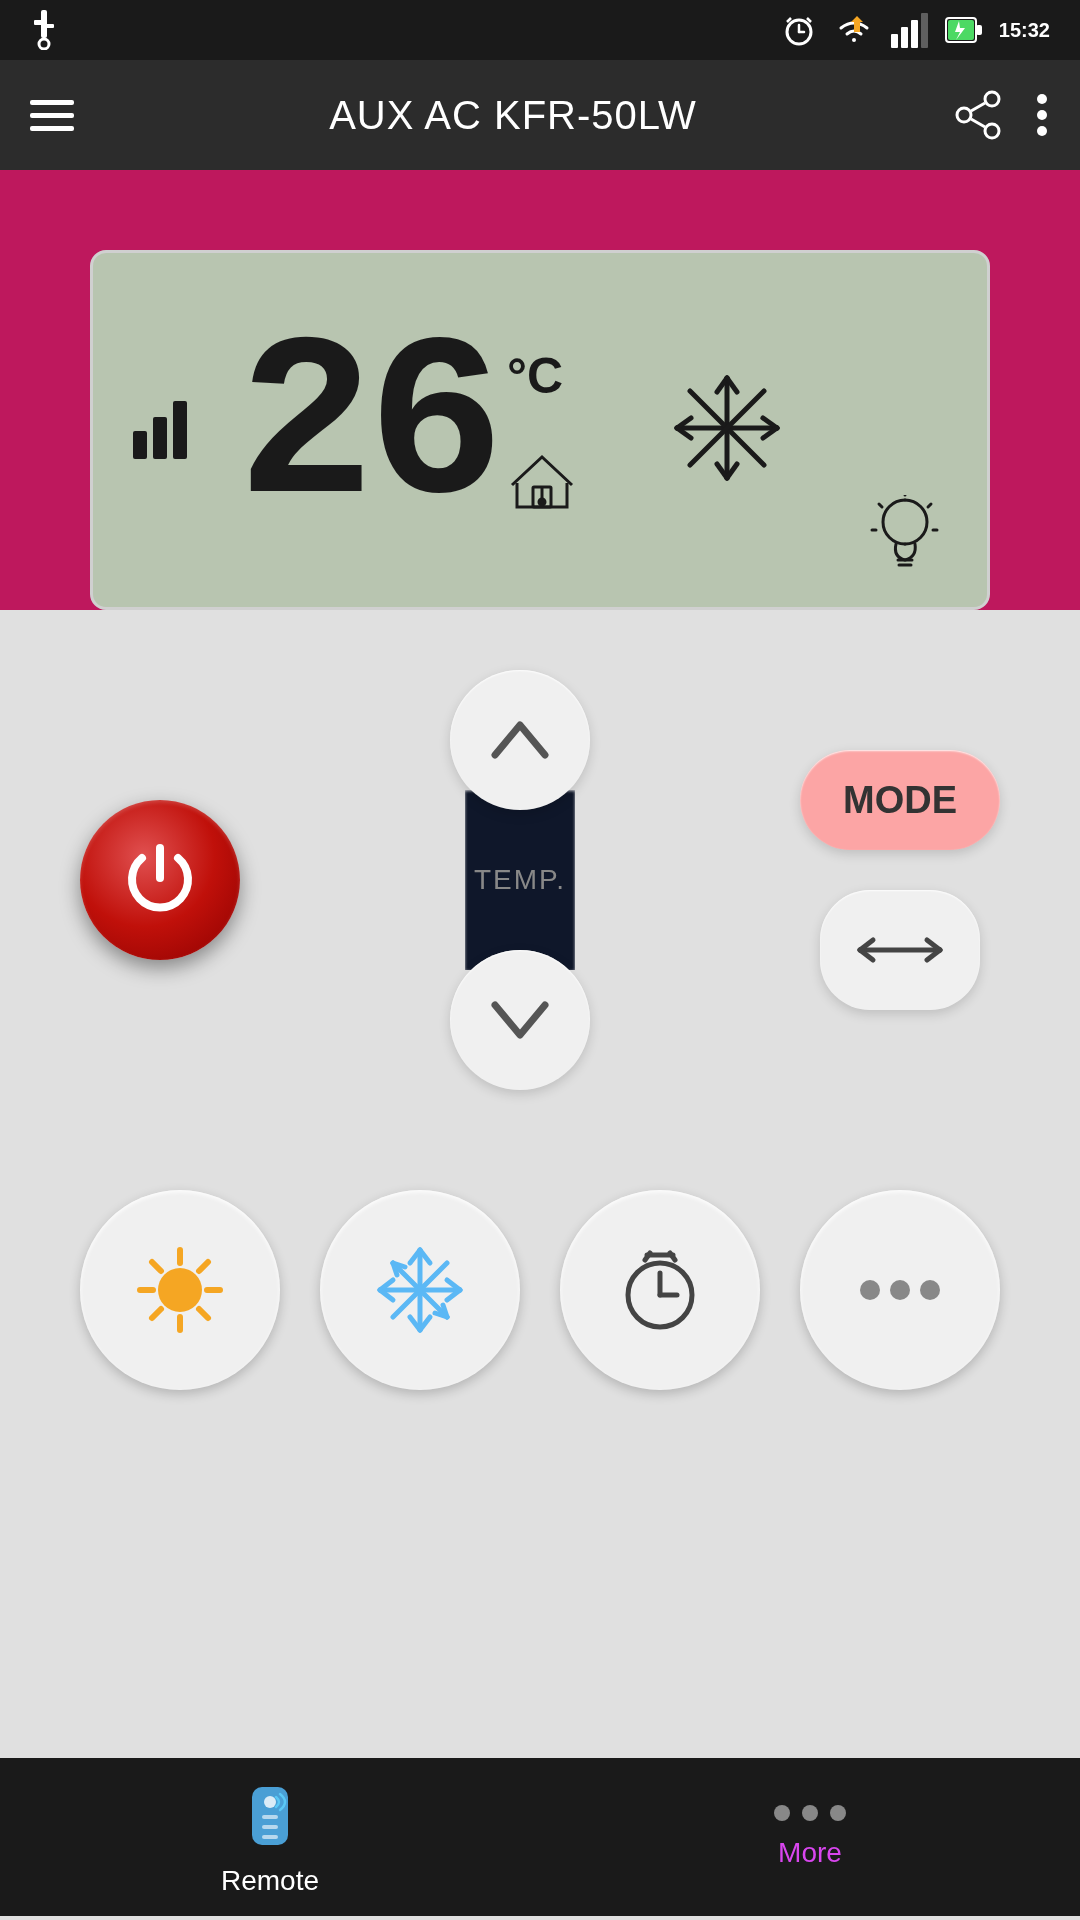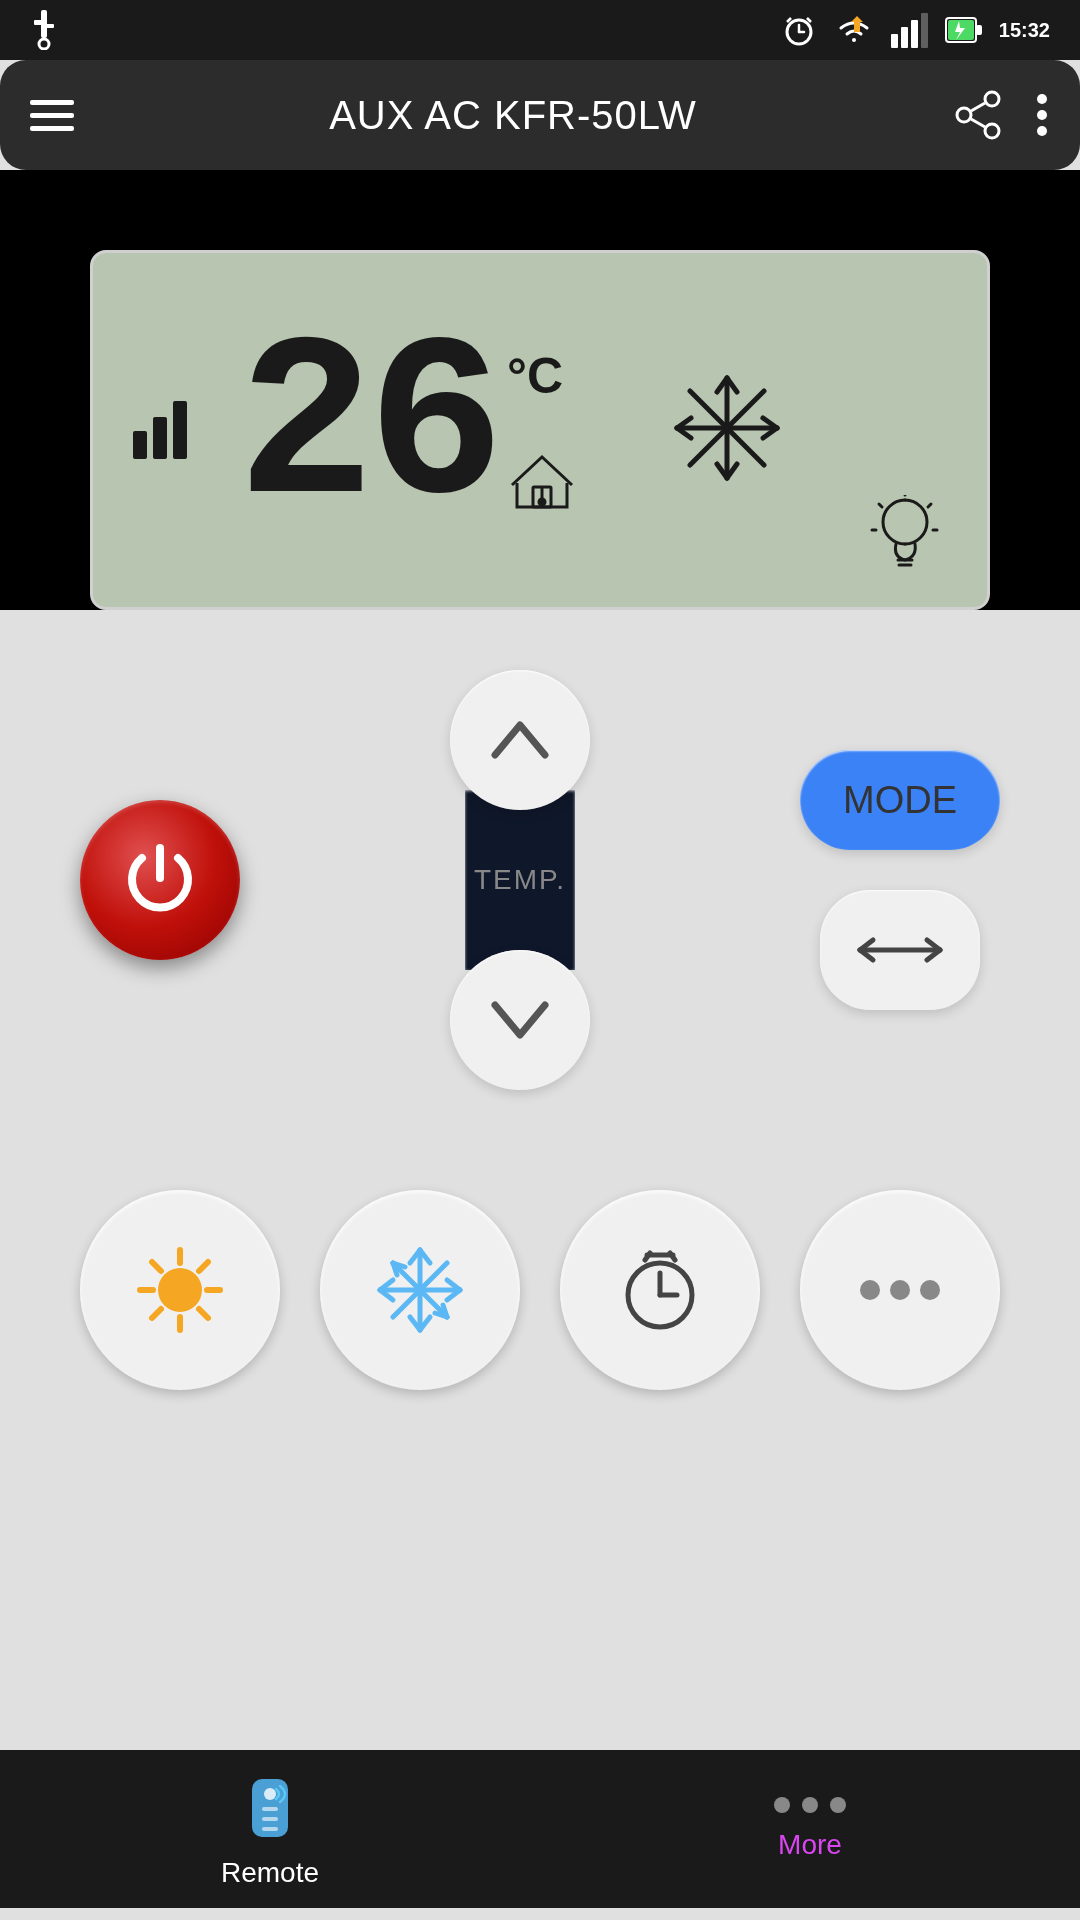--- a/index.html
+++ b/index.html
@@ -30,21 +30,20 @@
     
     .top-bar {
       width: 100%;
       height: 110px;
       background: #2c2c2c;
       display: flex;
       align-items: center;
       justify-content: space-between;
       padding: 0 30px;
       color: white;
-      border-radius: 26px;
     }
     .hamburger { display: flex; flex-direction: column; gap: 8px; cursor: pointer; }
     .hamburger span { display: block; width: 44px; height: 5px; background: white; border-radius: 2px; }
     .top-title { font-size: 40px; font-weight: 400; color: white; letter-spacing: 1px; }
     .top-icons { display: flex; align-items: center; gap: 30px; }
 
     
     .lcd-container {
       margin: 40px auto 0;
       width: 900px;
@@ -97,24 +96,24 @@
       cursor: pointer;
       border: none;
     }
     .power-btn svg { width: 80px; height: 80px; }
 
     
     .mode-btn {
       width: 200px;
       height: 100px;
       border-radius: 50px;
-      background: #3b82f6;
+      background: #fca5a5;
       border: none;
       font-size: 38px;
-      font-weight: normal;
+      font-weight: bold;
       color: #333;
       cursor: pointer;
       box-shadow: 0 4px 12px rgba(0,0,0,0.15), inset 0 1px 2px rgba(255,255,255,0.9);
     }
     .temp-up-btn, .temp-down-btn {
       width: 140px;
       height: 140px;
       border-radius: 50%;
       background: #f0f0f0;
       border: none;
@@ -174,21 +173,21 @@
       display: flex;
       align-items: center;
       justify-content: center;
       box-shadow: 0 4px 12px rgba(0,0,0,0.2), inset 0 2px 4px rgba(255,255,255,0.9);
       font-size: 80px;
     }
 
     
     .bottom-nav {
       position: absolute;
-      bottom: 12px;
+      bottom: 4px;
       width: 100%;
       height: 158px;
       background: #1a1a1a;
       display: flex;
       align-items: center;
     }
     .nav-item {
       flex: 1;
       display: flex;
       flex-direction: column;
@@ -293,21 +292,21 @@
     </svg>
 
     <svg width="16" height="52" viewBox="0 0 16 52" fill="white" style="cursor:pointer">
       <circle cx="8" cy="10" r="5" fill="white"></circle>
       <circle cx="8" cy="26" r="5" fill="white"></circle>
       <circle cx="8" cy="42" r="5" fill="white"></circle>
     </svg>
   </div>
 </div>
 
-<div style="background:#000000; padding: 40px 16px 0;">
+<div style="background:#be185d; padding: 40px 16px 0;">
   <div class="lcd-container">
 
     <div class="lcd-signal">
       <span style="height:28px;"></span>
       <span style="height:42px;"></span>
       <span style="height:58px;"></span>
     </div>
 
     <div style="display:flex; align-items:flex-start; margin-left: 20px;">
       <span class="lcd-number" style="font-family:'Courier New',monospace; font-size:230px; font-weight:900; color:#1a1a1a; line-height:0.9; letter-spacing:-8px;">26</span>

